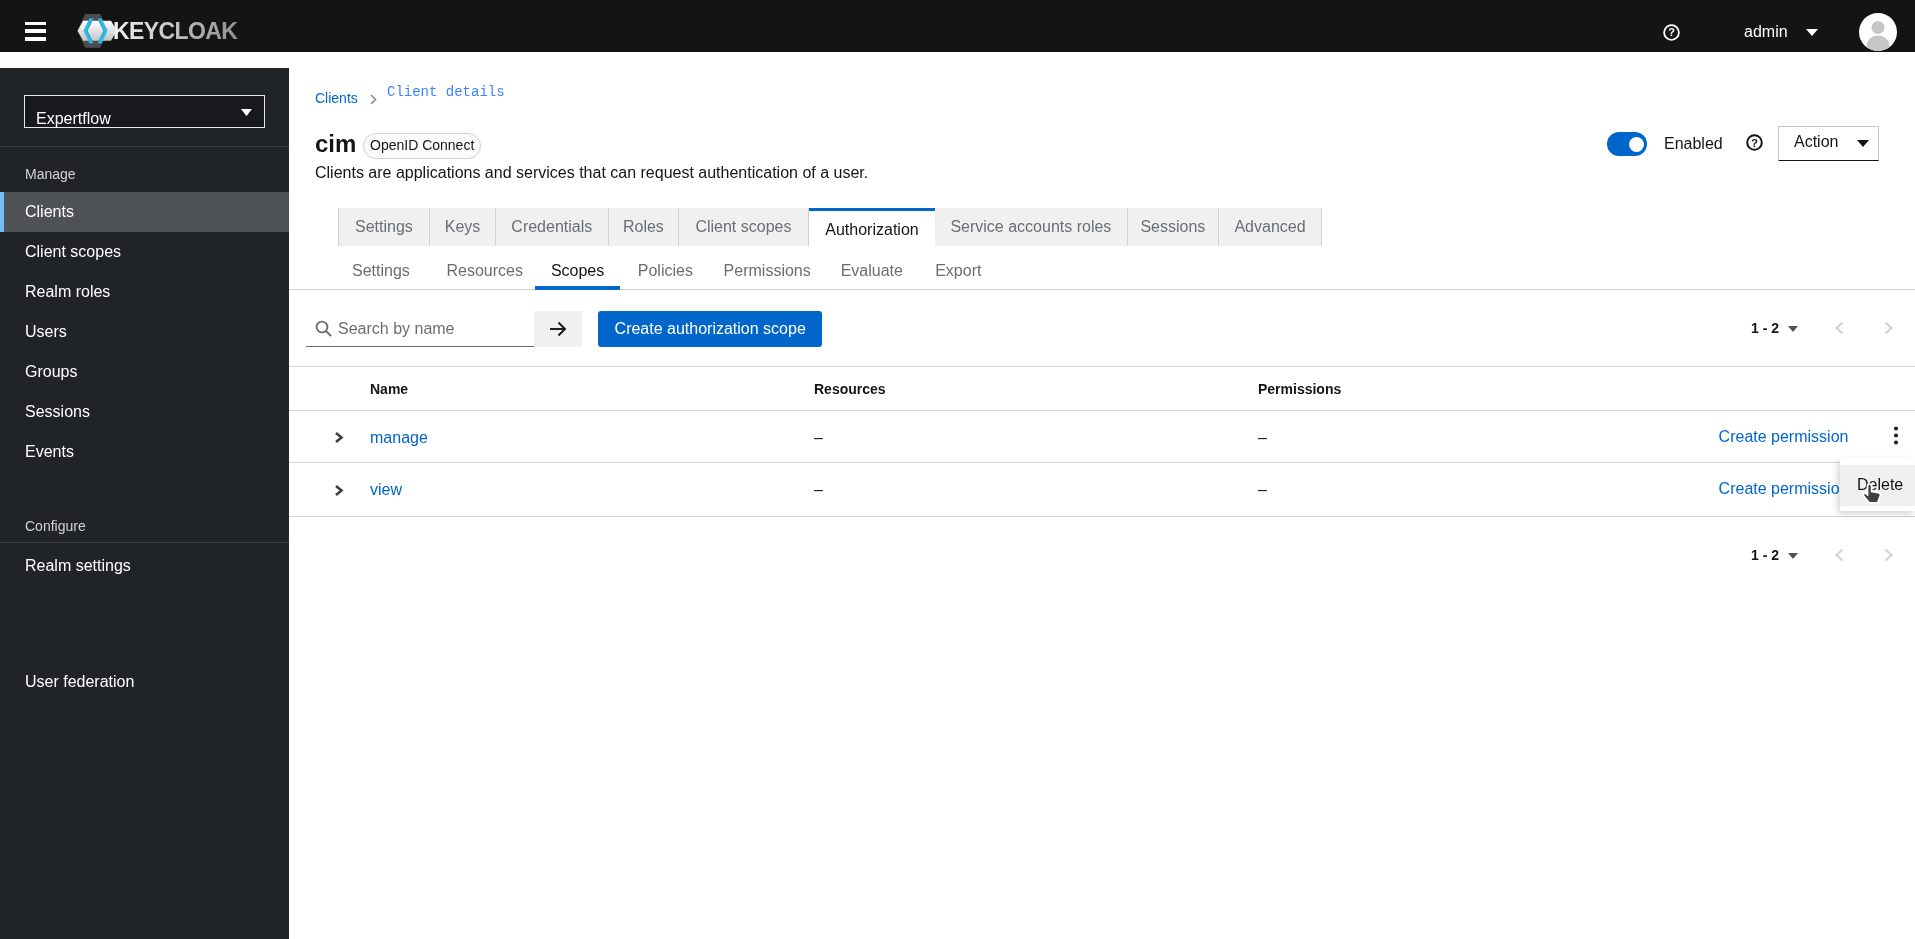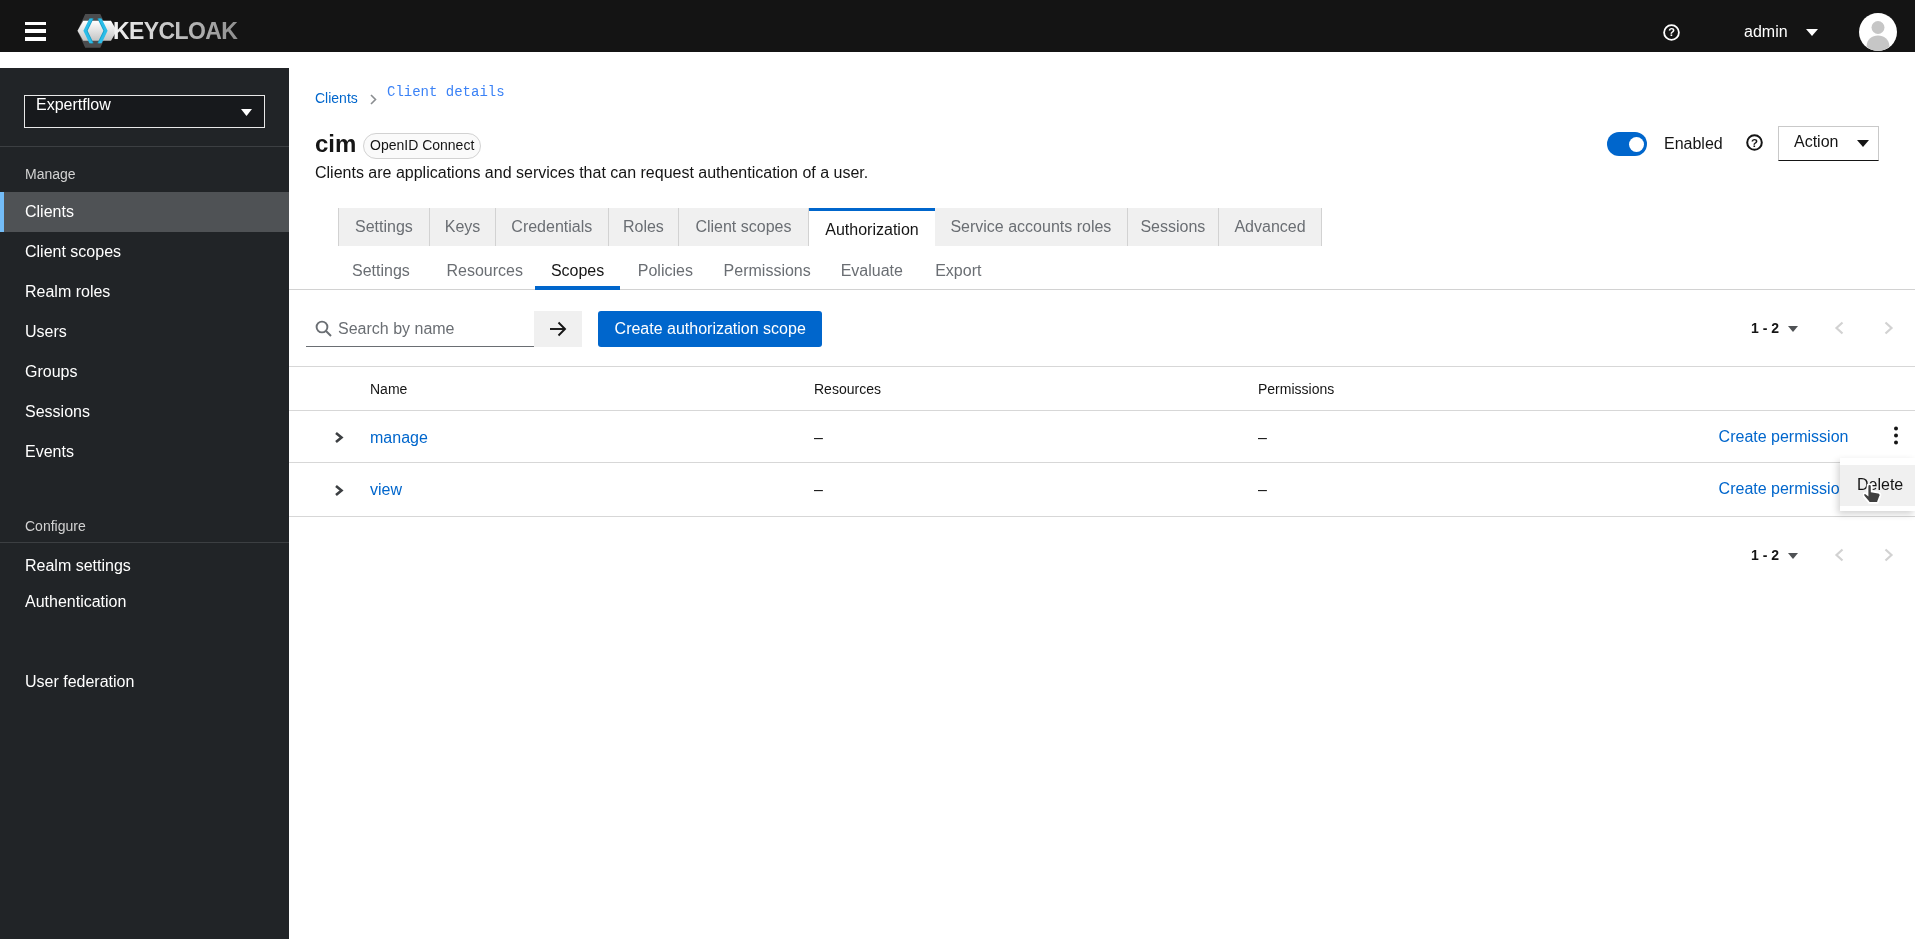--- a/index.html
+++ b/index.html
@@ -8,21 +8,21 @@
 .abs { position:absolute; }
 
 
 #masthead { position:absolute; left:0; top:0; width:1915px; height:52px; background:#141414; }
 .hbar { position:absolute; left:25px; width:21px; height:3.6px; background:#fff; }
 
 
 #sidebar { position:absolute; left:0; top:68px; width:289px; height:871px; background:#212427; }
 #realmbox { position:absolute; left:24px; top:27px; width:241px; height:33px;
   background:#17191c; border:1px solid #e8e8e8; color:#fff; font-size:16px; }
-#realmbox span { position:absolute; left:11px; top:0; }
+#realmbox span { position:absolute; left:11px; top:14px; }
 .navdivider { position:absolute; left:0; width:289px; height:1px; background:#3c3f42; }
 .navtitle { position:absolute; left:25px; color:#d2d2d2; font-size:14px; }
 .navitem { position:absolute; left:0; width:289px; height:40px; color:#fff; font-size:16px; }
 .navitem span { position:absolute; left:25px; top:50%; transform:translateY(-50%); }
 .navitem.current { background:#4f5255; border-left:4px solid #73bcf7; }
 .navitem.current span { left:21px; }
 
 
 #content { position:absolute; left:289px; top:68px; width:1626px; height:871px; background:#fff; }
 .link { color:#0066cc; text-decoration:none; }
@@ -31,21 +31,21 @@
 .tab { position:absolute; top:0; height:38px; background:#f0f0f0; color:#6a6e73;
   font-size:16px; border-right:1px solid #d2d2d2; }
 .tab div { position:absolute; width:100%; text-align:center; top:10.5px; }
 .tab.first { border-left:1px solid #d2d2d2; }
 .tab.active { background:#fff; color:#151515; border-top:3px solid #0066cc; border-right:none; }
 .subtab { position:absolute; top:0; height:36px; font-size:16px; color:#6a6e73; }
 .subtab.active { color:#151515; }
 
 
 .tline { position:absolute; left:0; width:1626px; height:1px; background:#d7d7d7; }
-.th { position:absolute; font-size:14px; font-weight:normal; color:#151515; }
+.th { position:absolute; font-size:14px; font-weight:bold; color:#151515; }
 .dash { position:absolute; font-size:16px; color:#151515; }
 
 
 .pgnum { position:absolute; font-size:14px; font-weight:bold; color:#151515; }
 </style>
 </head>
 <body>
 
 <div id="masthead">
   <div class="hbar" style="top:21.5px"></div>
@@ -114,23 +114,20 @@
       <span>Sessions</span>
     </div>
   <div class="navitem" style="top:364px">
       <span>Events</span>
     </div>
   <div class="navtitle" style="top:450px">Configure</div>
   <div class="navdivider" style="top:473.9px"></div>
   <div class="navitem" style="top:478px">
       <span>Realm settings</span>
     </div>
-  <div class="navitem" style="top:514px">
-      <span>Authentication</span>
-    </div>
   <div class="navitem" style="top:594px">
       <span>User federation</span>
     </div>
 </div>
 
 <div id="content">
 
   <div class="abs" style="left:26px; top:22px; font-size:14px;">
     <a class="link">Clients</a>
   </div>

